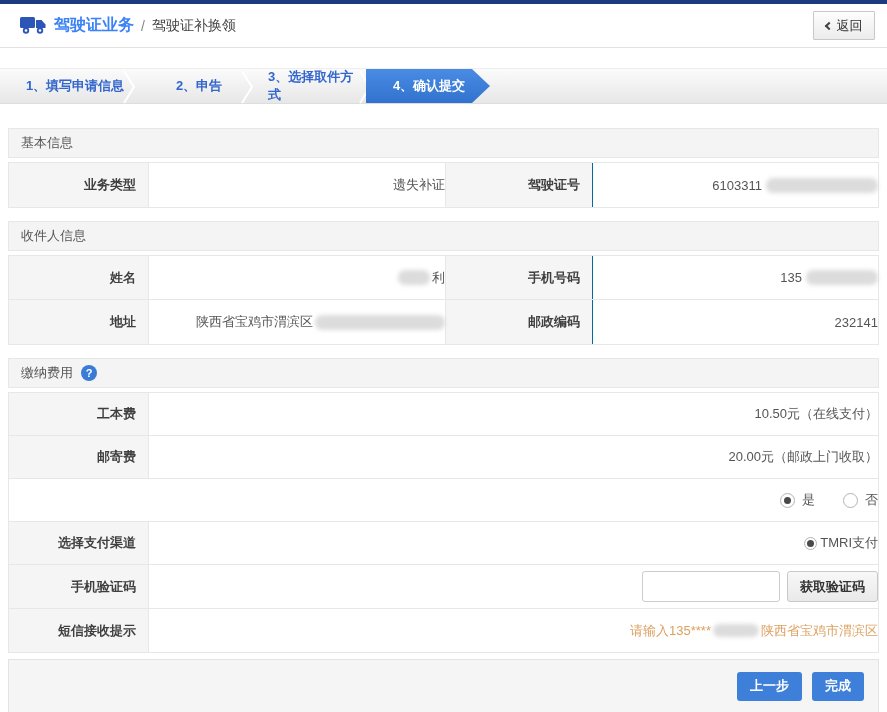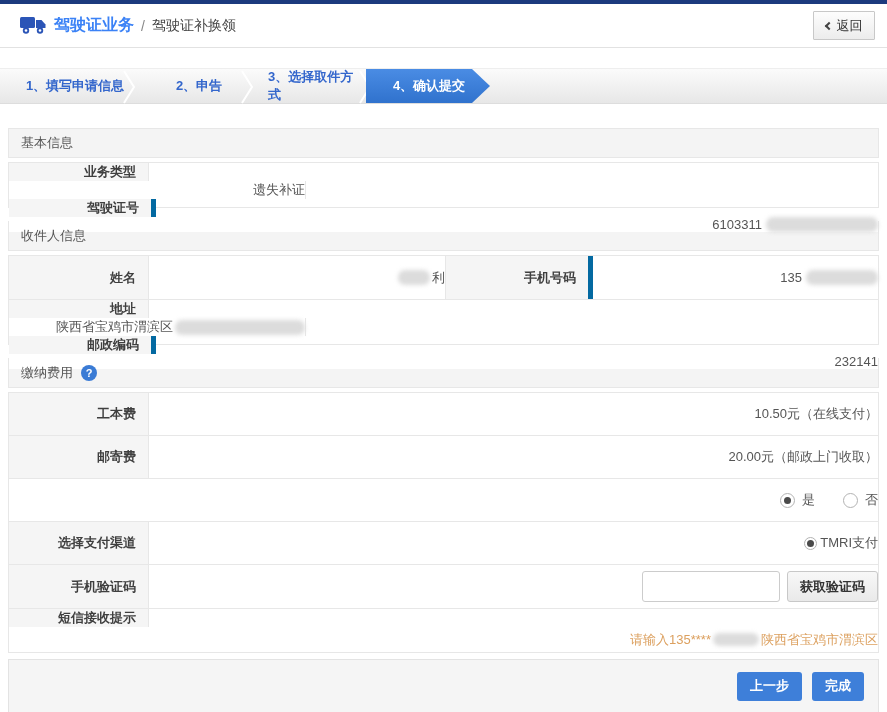--- a/index.html
+++ b/index.html
@@ -23,26 +23,26 @@
   .step .sep { position:absolute; right:-6px; top:0; height:36px; }
   .step.active { width:124px; color:#fff; padding-right:18px;
     background:linear-gradient(#4a8ce4,#3072cd);
     clip-path:polygon(0 0, calc(100% - 18px) 0, 100% 50%, calc(100% - 18px) 100%, 0 100%); }
 
   
   .content { margin:24px 8px 0; }
   .section-header { height:30px; background:#f4f4f4; border:1px solid #e7e7e7; display:flex; align-items:center; padding-left:12px; font-size:13px; color:#555; gap:8px; }
   .tbl { margin-top:4px; border:1px solid #e7e7e7; margin-bottom:13px; background:#fff; }
   .row { display:flex; height:44px; border-bottom:1px solid #e7e7e7; }
-  .tbl .row:last-child { border-bottom:none;flex-direction:column; }
+  .tbl .row:last-child { border-bottom:none; }
   .row.fee { height:43px; }
   .cell-label { width:140px; background:#f5f5f5; display:flex; align-items:center; justify-content:flex-end; padding-right:12px; font-size:13px; font-weight:bold; color:#3f3f3f; border-right:1px solid #e7e7e7; }
   .cell-value { flex:1; background:#fff; display:flex; align-items:center; padding-left:12px; font-size:13px; color:#555;justify-content:flex-end; }
   .cell-value.v1 { width:297px; flex:none; border-right:1px solid #e7e7e7; }
-  .cell-label.l2 { width:147px; border-right:5px solid #0369a1; }
+  .cell-label.l2 { width:147px; border-right:1px solid #0369a1; }
 
   .help-icon { width:16px; height:16px; border-radius:50%; background:#3a7bd5; color:#fff; font-size:11px; font-weight:bold; display:inline-flex; align-items:center; justify-content:center; cursor:pointer; }
 
   .blur-patch { display:inline-block; background:#dcdcdc; border-radius:7px; height:15px; filter:blur(2px); vertical-align:-2px; margin-left:4px; }
 
   .radio { width:15px; height:15px; border-radius:50%; border:1px solid #b3b3b3; background:#fff; display:inline-flex; align-items:center; justify-content:center; cursor:pointer; flex:none; }
   .radio.checked::after { content:""; width:7px; height:7px; border-radius:50%; background:#4a4a4a; }
   .radio-opt { display:inline-flex; align-items:center; gap:7px; }
   .radio-gap { width:28px; }
 

